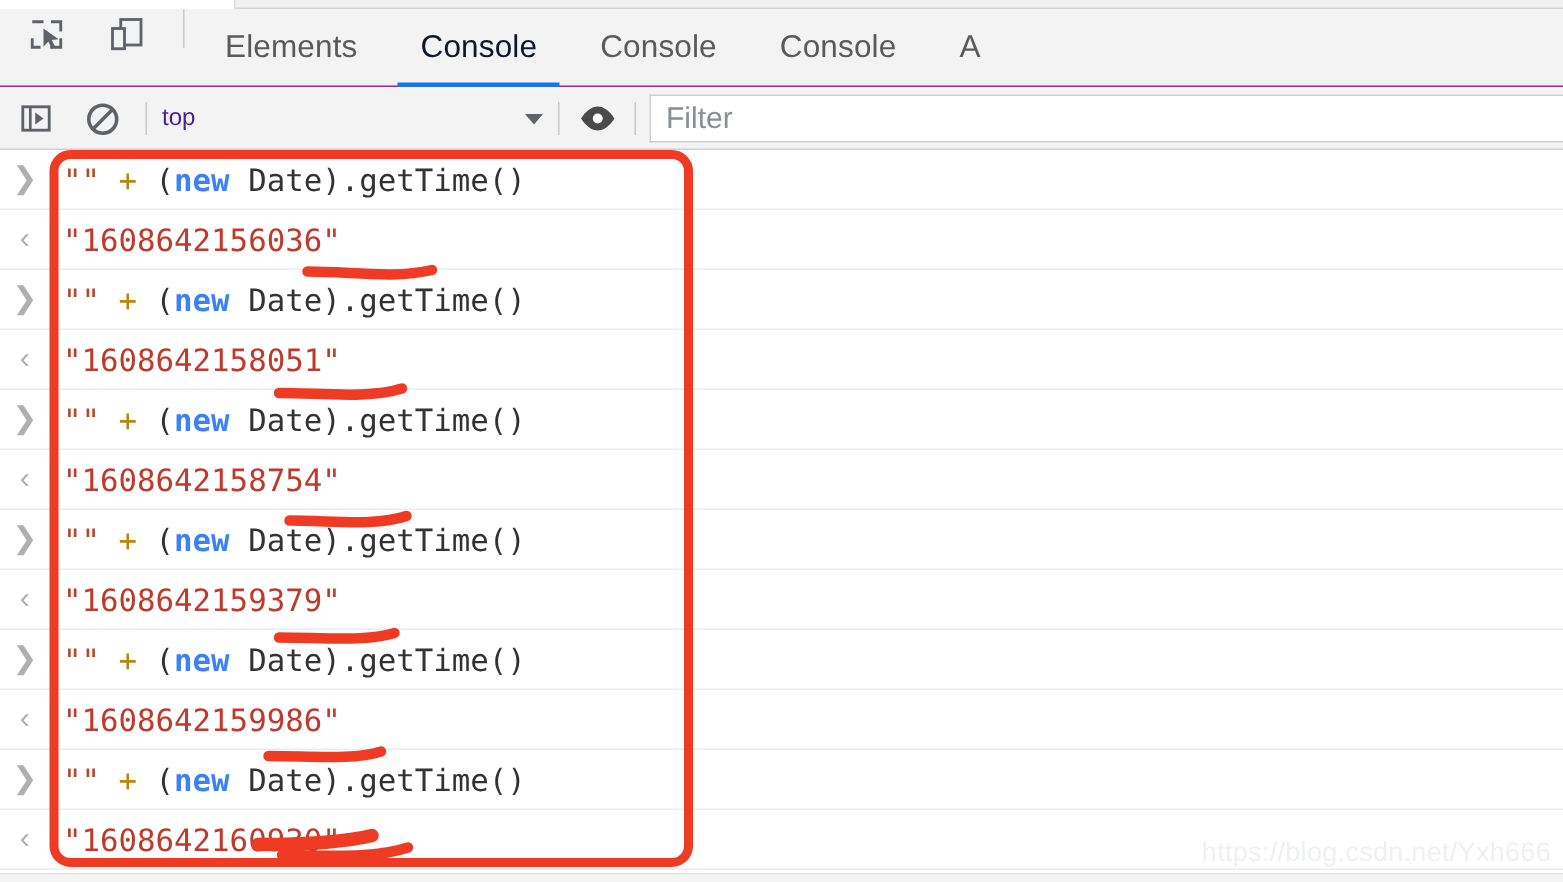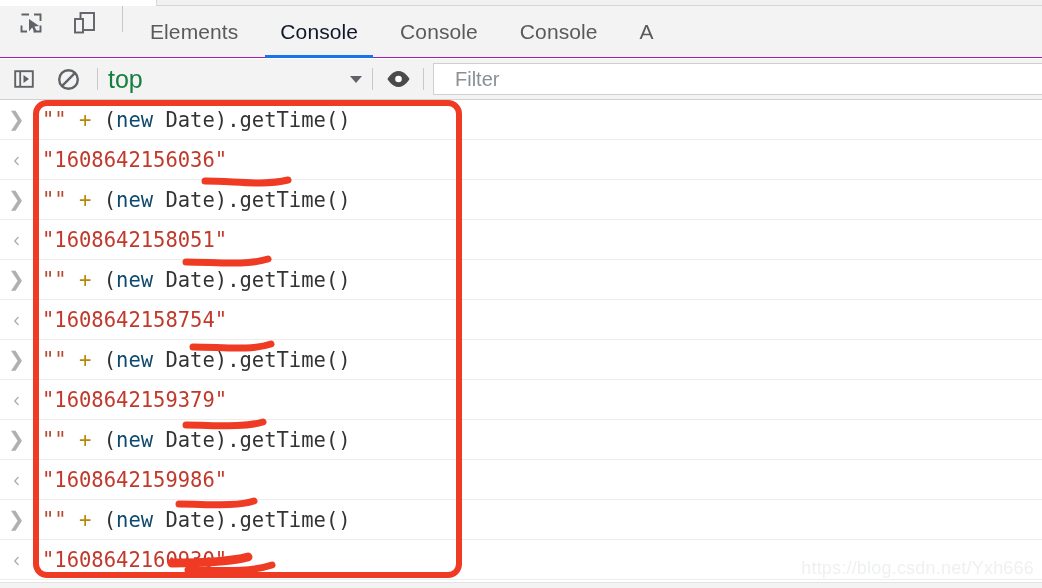--- a/index.html
+++ b/index.html
@@ -119,42 +119,42 @@
   .ctx-select {
     display: flex;
     align-items: center;
     width: 268px;
     height: 30px;
     padding-left: 10px;
     cursor: pointer;
     flex: none;
   }
   .ctx-label {
-    font-size: 25px;
-    color: #15803d;
+    font-size: 16px;
+    color: #4c1d95;
     flex: 1;
   }
   .filter-wrap {
     flex: 1;
     height: 32px;
     margin-left: 9px;
     margin-right: 0;
     display: flex;
     align-items: center;
   }
   .filter-input {
     width: 100%;
     height: 32px;
     border: 1px solid #cfcfcf;
     border-right: none;
     background: #ffffff;
     font-size: 20px;
     font-family: "Liberation Sans", sans-serif;
     color: #202124;
-    padding: 0 21px;
+    padding: 0 10px;
     outline: none;
   }
   .filter-input::placeholder { color: #8a8f94; }
 
   
   .log-area {
     position: absolute;
     top: 100px; left: 0;
     width: 1042px;
     height: 488px;
@@ -183,21 +183,21 @@
     font-family: "Liberation Sans", sans-serif;
     font-size: 20px;
   }
   .row-content {
     padding-left: 9px;
     display: flex;
     align-items: center;
   }
   .tok-str-dq   { color: #b34b2a; }
   .tok-plus     { color: #b8860b; }
-  .tok-kw       { color: #0c4a6e; }
+  .tok-kw       { color: #3b82f6; font-weight: bold; }
   .tok-plain    { color: #333333; }
   .tok-result   { color: #c0392b; }
 
   .eval-mark { transform: translateY(-1px); }
 
   
   .annot-rect {
     position: absolute;
     left: 33px;
     top: 100px;

